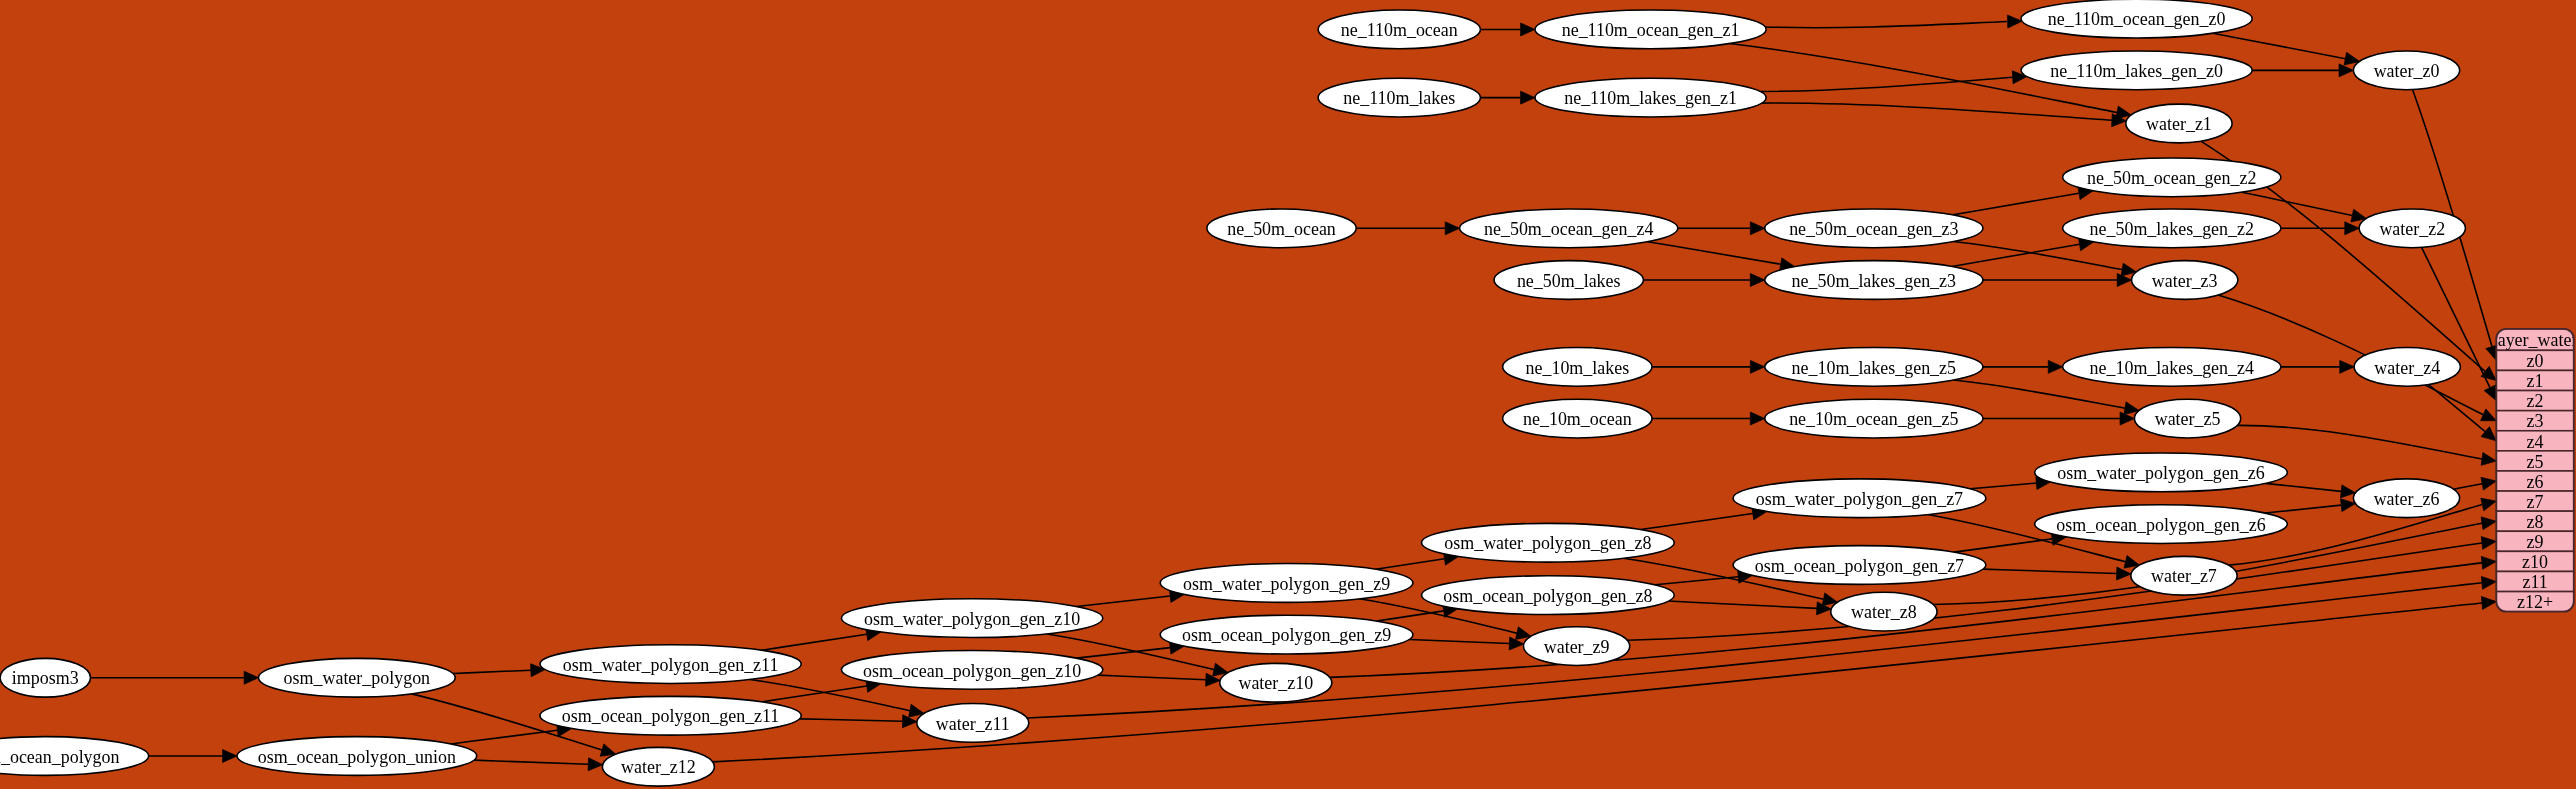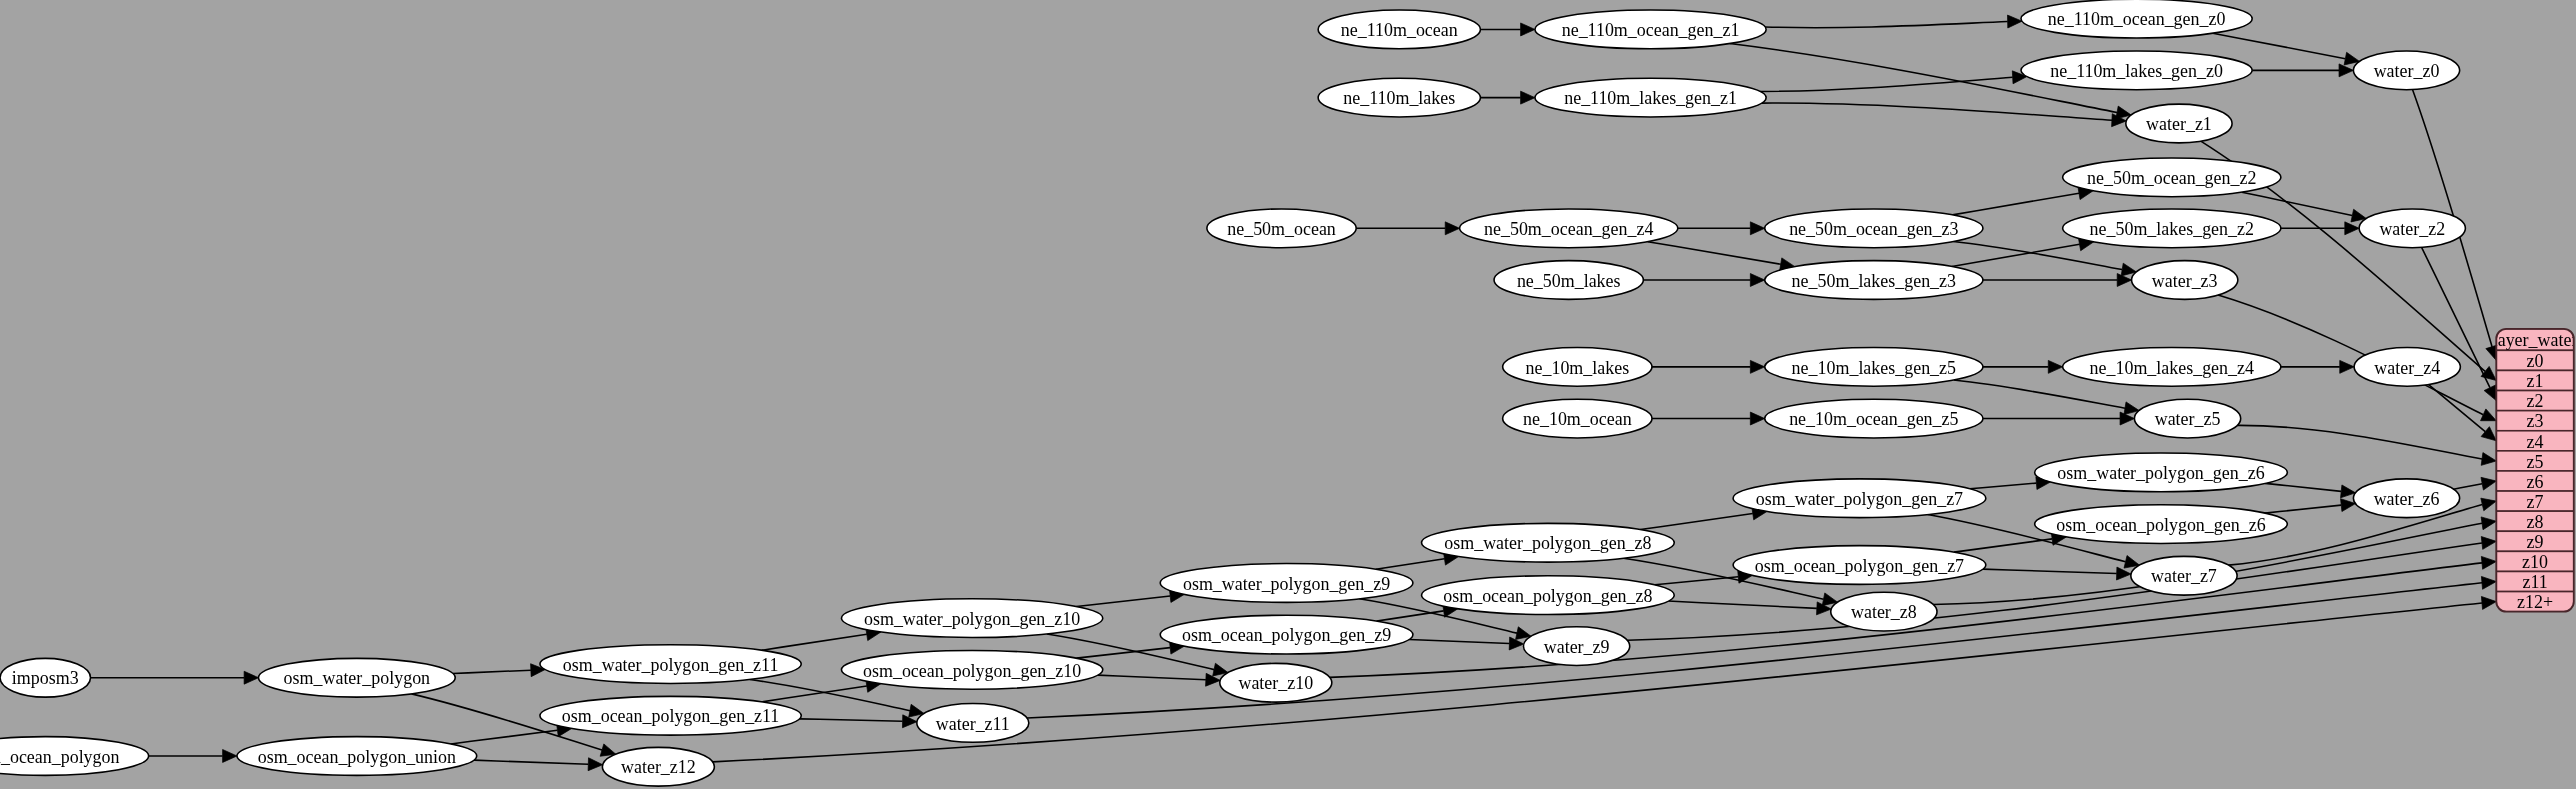--- a/index.html
+++ b/index.html
@@ -1,18 +1,18 @@
 <!DOCTYPE html>
 <html style="font-size:11.5px"><head>
 <meta charset="utf-8">
 <style>
   html,body{margin:0;padding:0;background:#ffffff;}
   body{width:2576px;height:789px;overflow:hidden;
        font-family:"Liberation Serif", serif;}
-  #stage{position:relative;width:2576px;height:789px;background:#a3a3a3;}
+  #stage{position:relative;width:2576px;height:789px;background:#c2410c;}
   svg#graph{position:absolute;left:0;top:0;width:2576px;height:789px;display:block;}
   .node-ellipse{fill:#ffffff;stroke:#000000;stroke-width:2.2;}
   .node-label{font-family:"Liberation Serif", serif;font-size:25px;fill:#000;
               text-anchor:middle;dominant-baseline:central;}
   .edge-path{fill:none;stroke:#000000;stroke-width:2.2;}
   .arrow-head{fill:#000000;stroke:#000000;stroke-width:1;}
   .tbl-label{font-family:"Liberation Serif", serif;font-size:25px;fill:#000;
              text-anchor:middle;dominant-baseline:central;}
   .tbl-outline{fill:none;stroke:#48262b;stroke-width:2.6;}
 </style>

